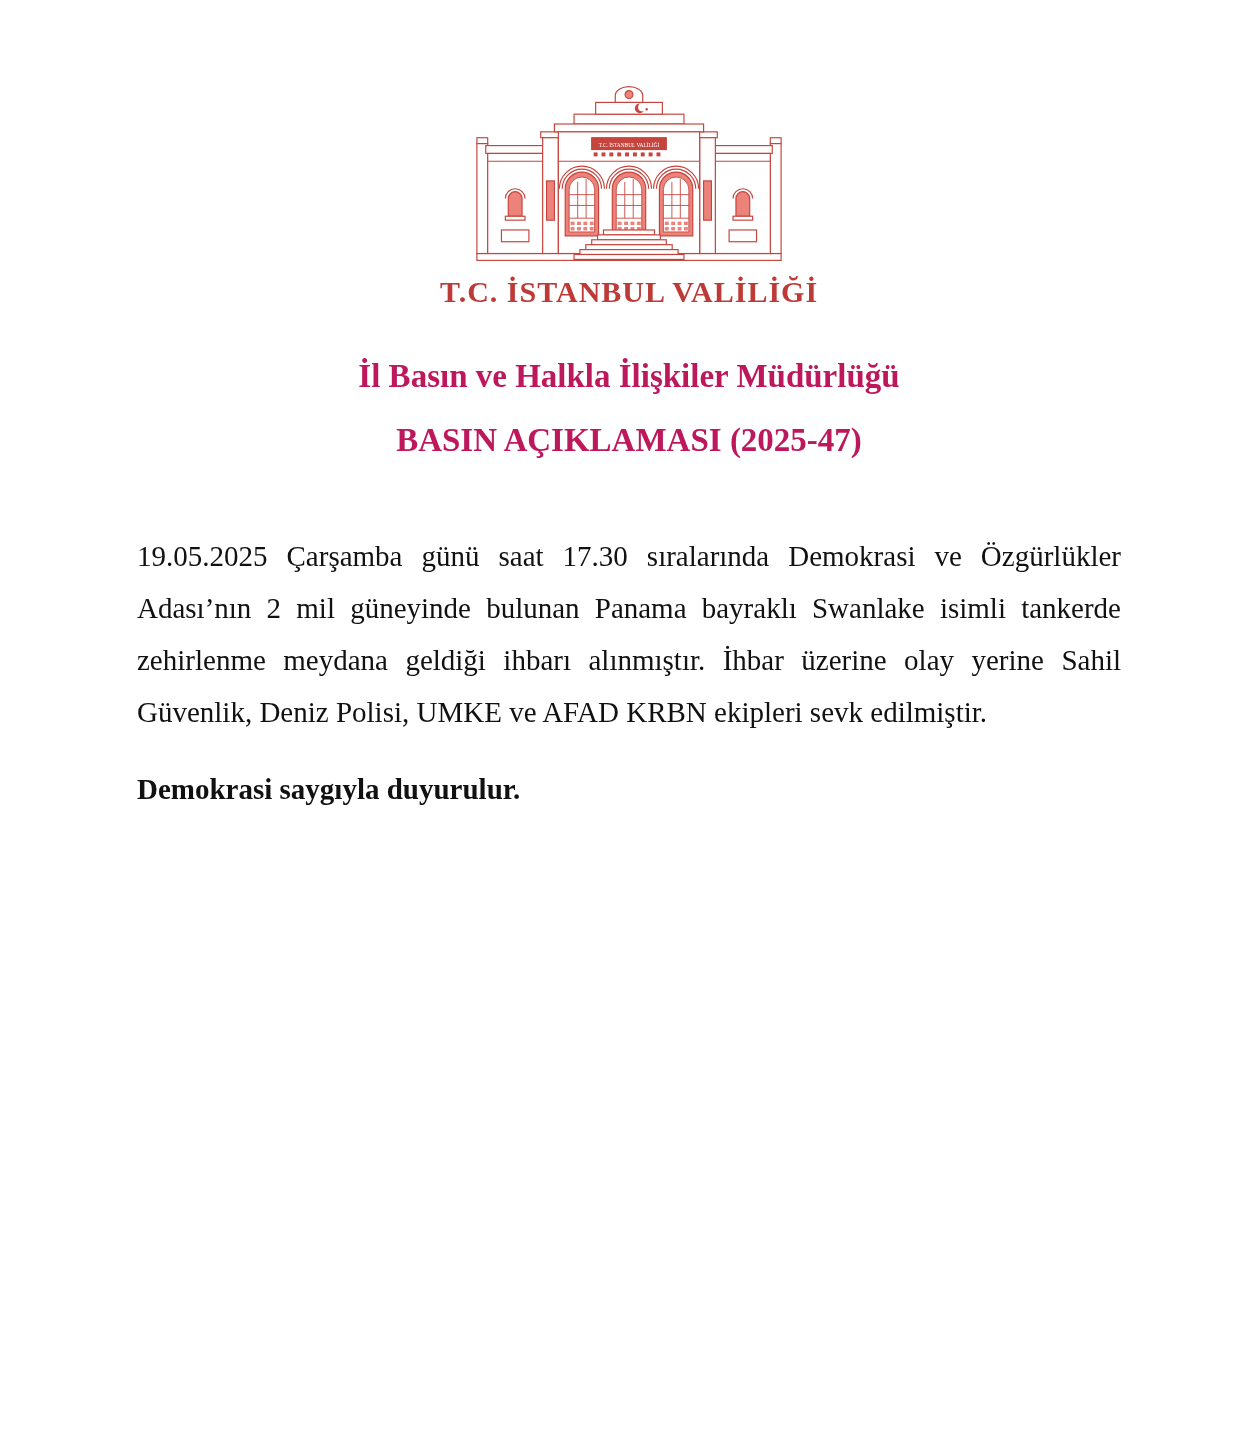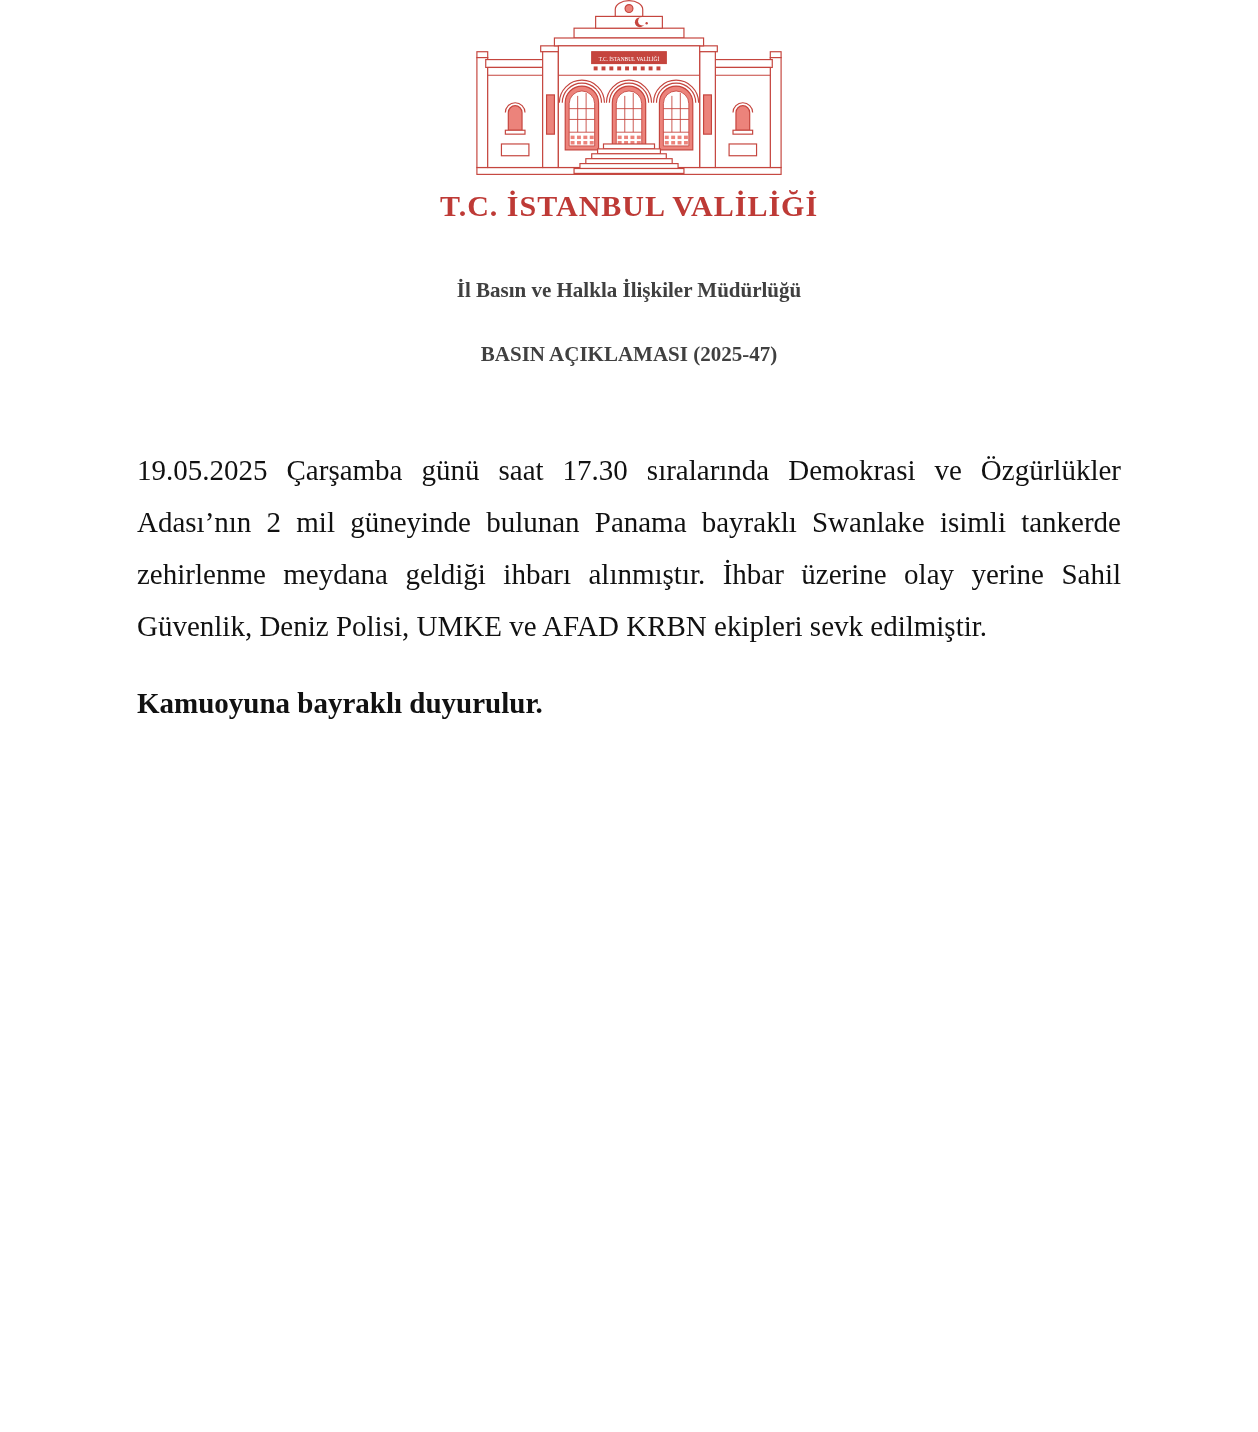--- a/index.html
+++ b/index.html
@@ -6,20 +6,21 @@
   .page{
     position:relative;
     width:1258px;
     height:1432px;
     background:#ffffff;
     font-family:"Liberation Serif","DejaVu Serif",serif;
     color:#111111;
     overflow:hidden;
   }
   .logo-wrap{
+    padding-top:86px;
     text-align:center;
   }
   .logo-wrap svg{
     display:block;
     margin:0 auto;
     width:314px;
     height:180px;
   }
   .logo-caption{
     margin-top:8px;
@@ -27,24 +28,24 @@
     font-weight:600;
     letter-spacing:1px;
     color:#be3a36;
     line-height:36px;
   }
   .headings{
     margin-top:34px;
     text-align:center;
   }
   .heading{
-    font-size:21px;
+    font-size:33px;
     font-weight:bold;
     line-height:64px;
-    color:#404040;
+    color:#be185d;
   }
   .content{
     margin:58px 137px 0 137px;
     font-size:29px;
     line-height:52px;
     text-align:justify;
   }
   .content p{
     margin:0 0 25px 0;
   }
@@ -193,16 +194,16 @@
     <div class="logo-caption">T.C. İSTANBUL VALİLİĞİ</div>
   </div>
 
   <div class="headings">
     <div class="heading">İl Basın ve Halkla İlişkiler Müdürlüğü</div>
     <div class="heading">BASIN AÇIKLAMASI (2025-47)</div>
   </div>
 
   <div class="content">
     <p>19.05.2025 Çarşamba günü saat 17.30 sıralarında Demokrasi ve Özgürlükler Adası’nın 2 mil güneyinde bulunan Panama bayraklı Swanlake isimli tankerde zehirlenme meydana geldiği ihbarı alınmıştır. İhbar üzerine olay yerine Sahil Güvenlik, Deniz Polisi, UMKE ve AFAD KRBN ekipleri sevk edilmiştir.</p>
-    <p class="closing">Kamuoyuna bayraklı duyurulur.</p>
+    <p class="closing">Demokrasi saygıyla duyurulur.</p>
   </div>
 
 </div>
 
 </body></html>

